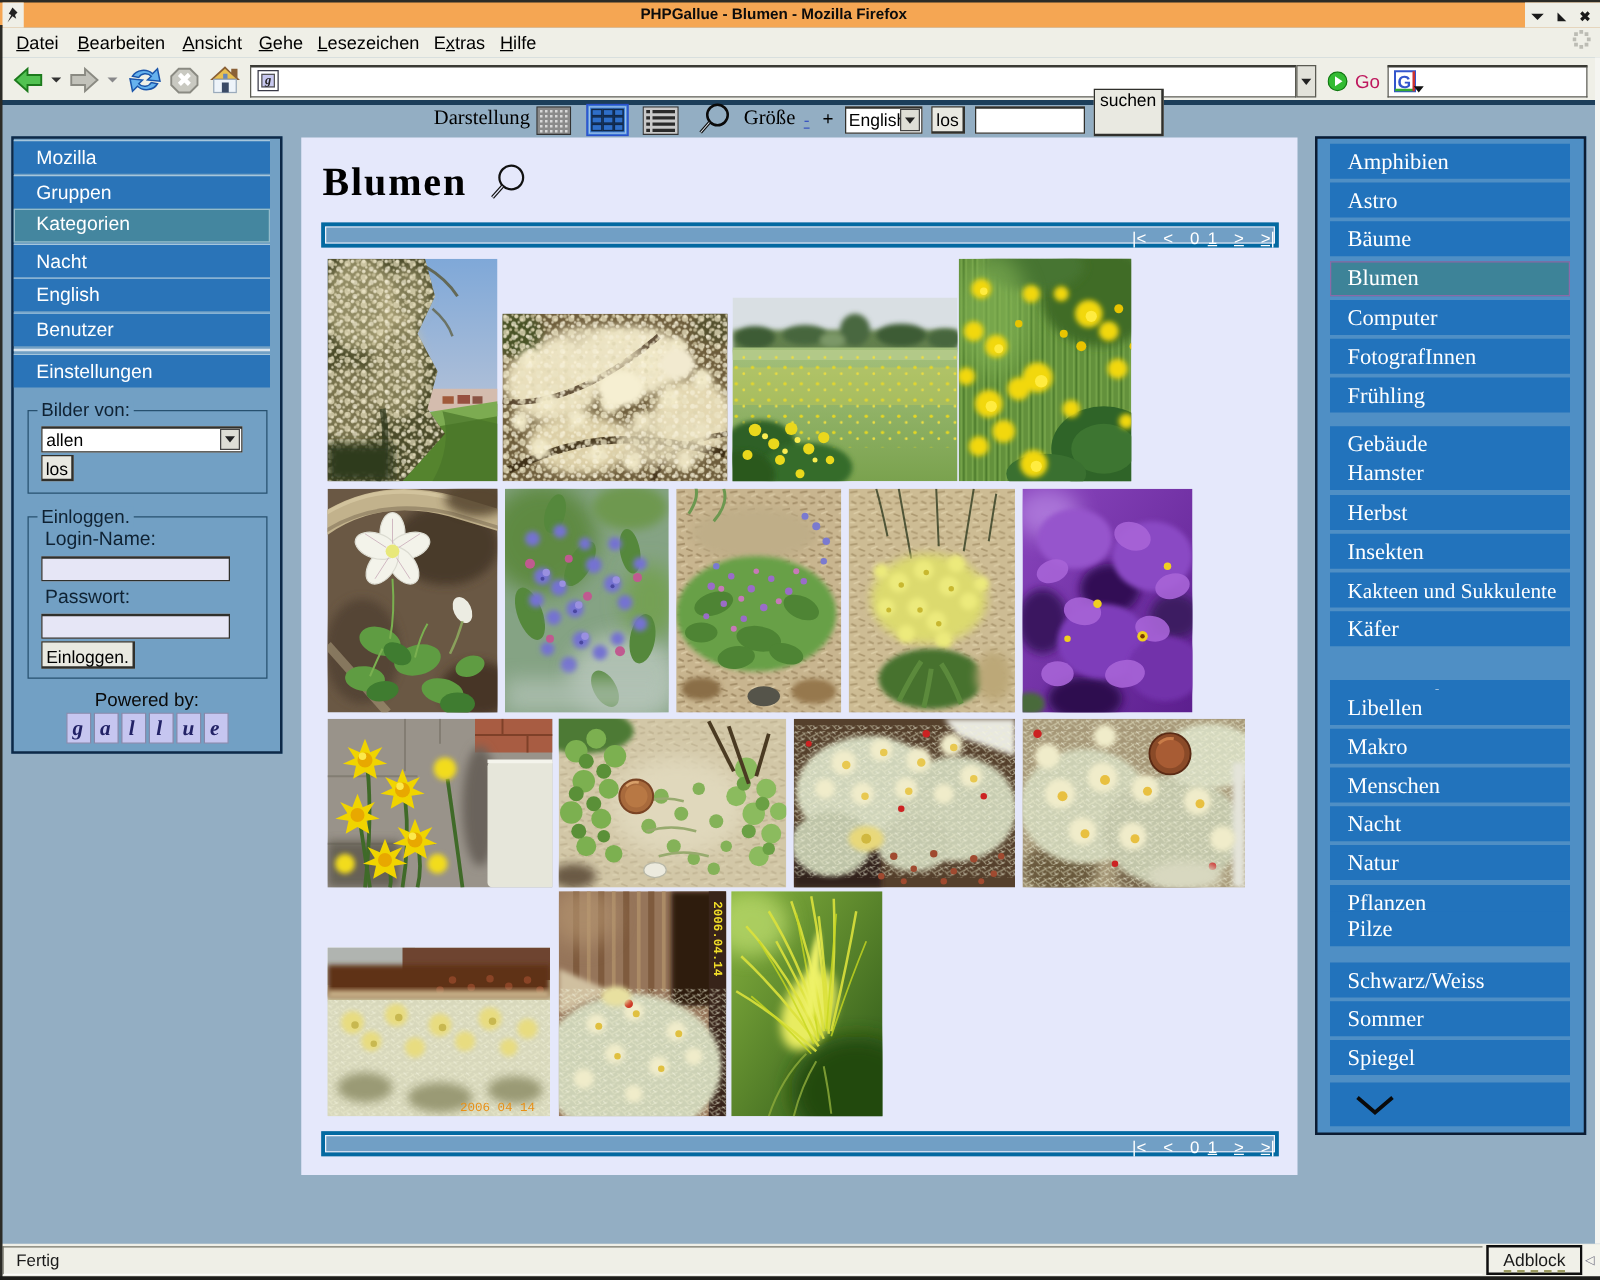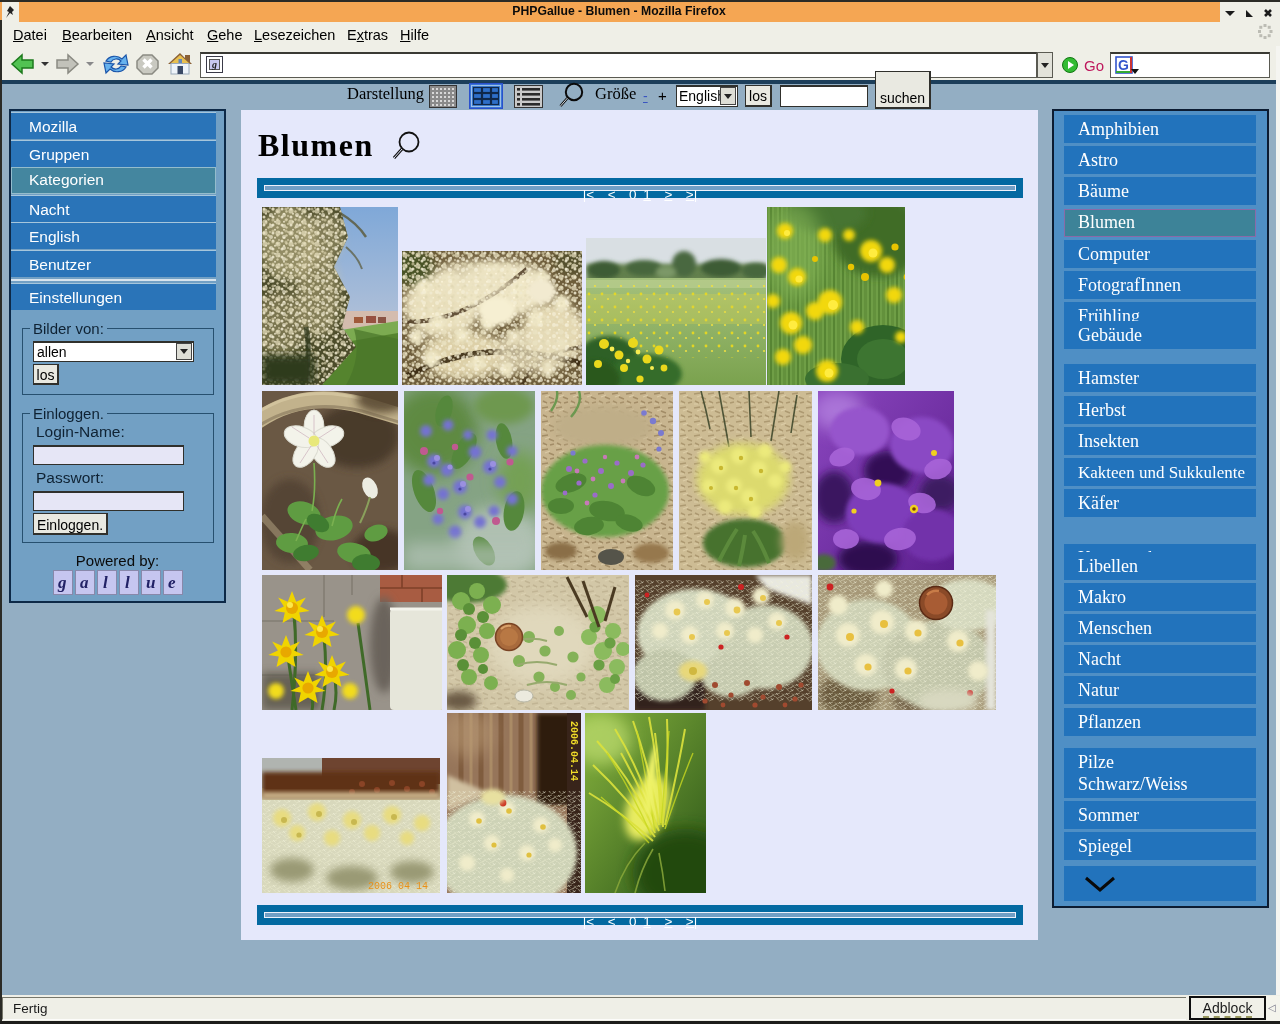--- a/index.html
+++ b/index.html
@@ -39,21 +39,21 @@
 #lsb { left:9px; top:109px; width:217px; height:494px; background:#72a0c4; border:2px solid #0d2947; }
 .lnav { position:absolute; left:11px; width:205px; height:27px; background:#2a74b8; color:#fff; font-size:15.5px; padding:5px 0 0 18px; border-top:1.5px solid #a6c6dc; }
 .lsel { background:#44869f; border:1px solid #94bccc; padding:3px 0 0 17px; }
 .llab { position:absolute; font-size:15px; color:#0f2233; }
 .lfs { position:absolute; border:1px solid #27506f; }
 .lleg { position:absolute; font-size:15px; color:#0f2233; background:#72a0c4; padding:0 3px;text-align:center; }
 
 
 #content { left:241px; top:110px; width:797px; height:830px; background:#e5e8fb; }
 #h1 { position:absolute; left:258px; top:127px; font-family:"Liberation Serif", serif; font-size:32px; font-weight:bold; color:#000; letter-spacing:1.5px; }
-.pagbar { position:absolute; left:257px; width:766px; height:20px; background:#719fc5; border:7px solid #0369a1; box-shadow:inset 0 0 0 1px #eef1fb; color:#fff; text-align:center; font-size:13.5px; word-spacing:3px; padding-top:2px; }
+.pagbar { position:absolute; left:257px; width:766px; height:20px; background:#719fc5; border:3px solid #0369a1; box-shadow:inset 0 0 0 1px #eef1fb; color:#fff; text-align:right; font-size:13.5px; word-spacing:3px; padding-top:2px; }
 .pagbar u { text-decoration:underline; }
 
 
 #rsb { left:1052px; top:109px; width:217px; height:799px; background:#4f8fc5; border:2px solid #0c1c32; }
 .rnav { position:absolute; left:1064px; width:192px; height:28px; background:#2273bc; color:#fff; font-family:"Liberation Serif", serif; font-size:18px; padding:4px 0 0 14px; white-space:nowrap; }
 #scrollstrip { left:1276px; top:46px; width:4px; height:949px; background:#f5f5f1; z-index:45; }
 </style></head>
 <body>
 <div class="abs" id="titlebar"></div>
 <div class="abs" id="tbicon"><svg width="17" height="20">
@@ -195,21 +195,21 @@
 <div class="abs gts" style="left:595px;top:84px">Größe</div>
 <div class="abs" style="left:643px;top:88px;font-size:14px;color:#3a55c0;text-decoration:underline">-</div>
 <div class="abs" style="left:658px;top:87px;font-size:15px;color:#000">+</div>
 <div class="abs ffinput" style="left:676px;top:85px;width:62px;height:22px"></div>
 <div class="abs" style="left:679px;top:88px;font-size:14px;color:#000">English</div>
 <div class="abs" style="left:720px;top:87px;width:16px;height:18px;background:#dedED6;border:1px solid #444"><svg width="14" height="16">
       <polygon points="3,6 11,6 7,11" fill="#222"></polygon>
     </svg></div>
 <div class="abs ffbtn" style="left:745px;top:85px;width:27px;height:22px;padding-top:2px">los</div>
 <div class="abs ffinput" style="left:780px;top:85px;width:88px;height:22px"></div>
-<div class="abs ffbtn" style="left:875px;top:71px;width:56px;height:38px;padding-top:18px">suchen</div>
+<div class="abs ffbtn" style="left:875px;top:71px;width:56px;height:38px;padding-top:0">suchen</div>
 <div class="abs" id="lsb"></div>
 <div class="abs lnav" style="top:112px">Mozilla</div>
 <div class="abs lnav" style="top:140px">Gruppen</div>
 <div class="abs lnav lsel" style="top:167px">Kategorien</div>
 <div class="abs lnav" style="top:195px">Nacht</div>
 <div class="abs lnav" style="top:222px">English</div>
 <div class="abs lnav" style="top:250px">Benutzer</div>
 <div class="abs" style="left:11px;top:279px;width:205px;height:2px;background:#d8e4ee"></div>
 <div class="abs lnav" style="top:283px">Einstellungen</div>
 <div class="abs lfs" style="left:22px;top:328px;width:192px;height:67px"></div>
@@ -1073,34 +1073,34 @@
     </g>
 </svg>
 <div class="abs" id="rsb"></div>
 <div class="abs rnav" style="top:115px">Amphibien</div>
 <div class="abs rnav" style="top:146px">Astro</div>
 <div class="abs rnav" style="top:177px">Bäume</div>
 <div class="abs rnav" style="top:209px;background:#3d8398;border:1px solid #8a6aa8;padding:2px 0 0 13px">Blumen</div>
 <div class="abs rnav" style="top:240px">Computer</div>
 <div class="abs rnav" style="top:271px">FotografInnen</div>
 <div class="abs rnav" style="top:302px">Frühling</div>
-<div class="abs rnav" style="top:321px">Gebäude</div>
+<div class="abs rnav" style="top:341px">Gebäude</div>
 <div class="abs rnav" style="top:364px">Hamster</div>
 <div class="abs rnav" style="top:396px">Herbst</div>
 <div class="abs rnav" style="top:427px">Insekten</div>
 <div class="abs rnav" style="top:458px;font-size:17px;padding-top:5px">Kakteen und Sukkulente</div>
 <div class="abs rnav" style="top:489px">Käfer</div>
 <div class="abs rnav" style="top:544px">Kunstwerke</div>
 <div class="abs rnav" style="top:552px">Libellen</div>
 <div class="abs rnav" style="top:583px">Makro</div>
 <div class="abs rnav" style="top:614px">Menschen</div>
 <div class="abs rnav" style="top:645px">Nacht</div>
 <div class="abs rnav" style="top:676px">Natur</div>
 <div class="abs rnav" style="top:708px">Pflanzen</div>
-<div class="abs rnav" style="top:748px">Pilze</div>
+<div class="abs rnav" style="top:729px">Pilze</div>
 <div class="abs rnav" style="top:770px">Schwarz/Weiss</div>
 <div class="abs rnav" style="top:801px">Sommer</div>
 <div class="abs rnav" style="top:832px">Spiegel</div>
 <div class="abs rnav" style="top:866px;height:35px"><svg width="60" height="28">
       <path d="M8 8 L22 20 L36 8" fill="none" stroke="#0a0a0a" stroke-width="3"></path>
     </svg></div>
 <div class="abs" id="scrollstrip"></div>
 <div class="abs" id="statusbar"></div>
 <div class="abs" id="stpanel">Fertig</div>
 <div class="abs" id="adblock"><span>Adblock</span></div>

